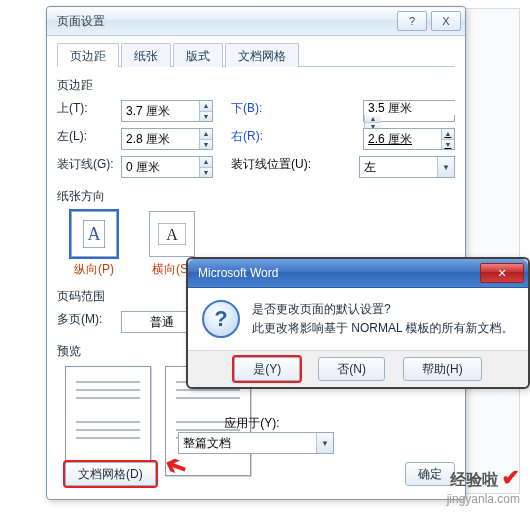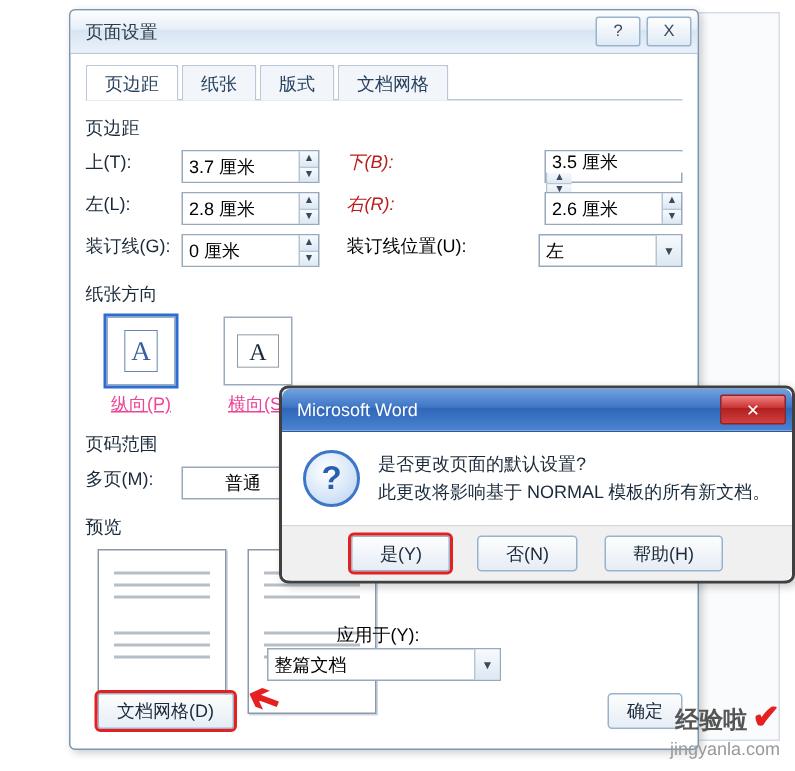--- a/index.html
+++ b/index.html
@@ -81,22 +81,21 @@
   .row {
     display: flex;
     margin-bottom: 6px;
   }
   .row .lbl {
     width: 64px;
     color: #1a2a3a;
   }
   .row .lbl2 {
     width: 38px;
-    color: #b91c1c;
-    font-style: italic;
+    color: #1d4ed8;
   }
   .row .gap { width: 18px; }
   .spin {
     display: flex;
     height: 20px;
     width: 90px;
     border: 1px solid #97a9bc;
     background: #fff;
   }
   .spin input {
@@ -143,21 +142,21 @@
   .orient-box .page {
     width: 44px; height: 44px;
     border: 1px solid #9aaabf;
     margin: 0 auto 4px auto;
     display:flex;align-items:center;justify-content:center;
     background:#fff;
   }
   .orient-box.selected .page {
     outline: 2px solid #2d6cd1;
   }
-  .orient-box .label { color:#ec4899;text-decoration:underline;}
+  .orient-box .label { color:#c2410c;}
   .preview {
     display:flex; gap:14px; margin:6px 0 0 8px;
   }
   .preview .sheet {
     width: 86px; height: 110px;
     border:1px solid #8a98a8;
     background:#fff;
     padding:14px 10px;
     box-sizing:border-box;
     box-shadow:1px 1px 0 #cfd8e2;
@@ -298,21 +297,21 @@
       <span class="lbl">左(L):</span>
       <div class="spin">
         <input value="2.8 厘米" style="">
         <div class="arrows">
             <div>▲</div>
             <div>▼</div>
           </div>
       </div>
       <span class="gap"></span>
       <span class="lbl2">右(R):</span>
-      <div class="spin" style="margin-left:auto;">
+      <div class="spin" style="margin-left:auto;text-decoration:underline;">
         <input value="2.6 厘米" style="">
         <div class="arrows">
             <div>▲</div>
             <div>▼</div>
           </div>
       </div>
     </div>
     <div class="row">
       <span class="lbl">装订线(G):</span>
       <div class="spin">

